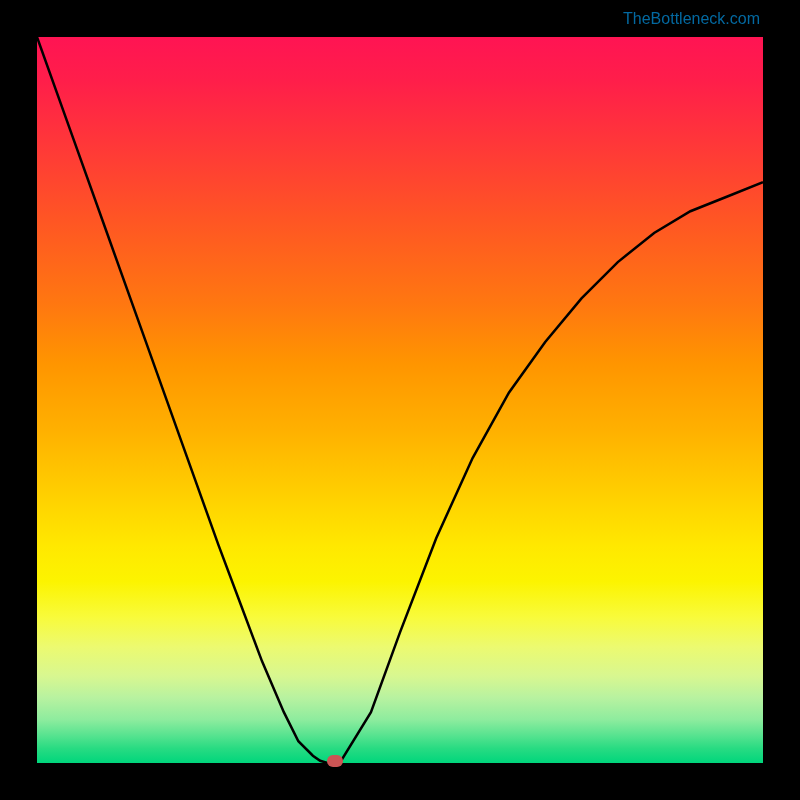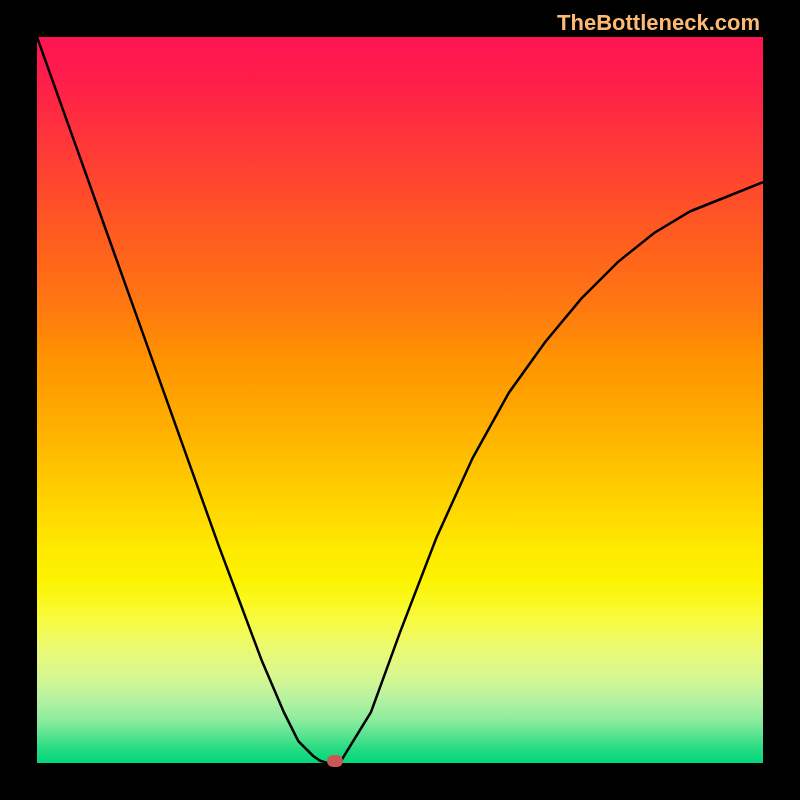--- a/index.html
+++ b/index.html
@@ -41,23 +41,23 @@
         #8eec9e 94%,
         #5ce491 96%,
         #28db82 98%,
         #00d67c 100%
       );
     }
     .watermark {
       position: absolute;
       top: 10px;
       right: 40px;
-      color: #fdba74;
-      font-size: 22px;
-      font-weight: bold;
+      color: #0369a1;
+      font-size: 16px;
+      font-weight: normal;
       z-index: 10;
     }
     .curve-svg {
       position: absolute;
       top: 37px;
       left: 37px;
       width: 726px;
       height: 726px;
       z-index: 5;
     }

